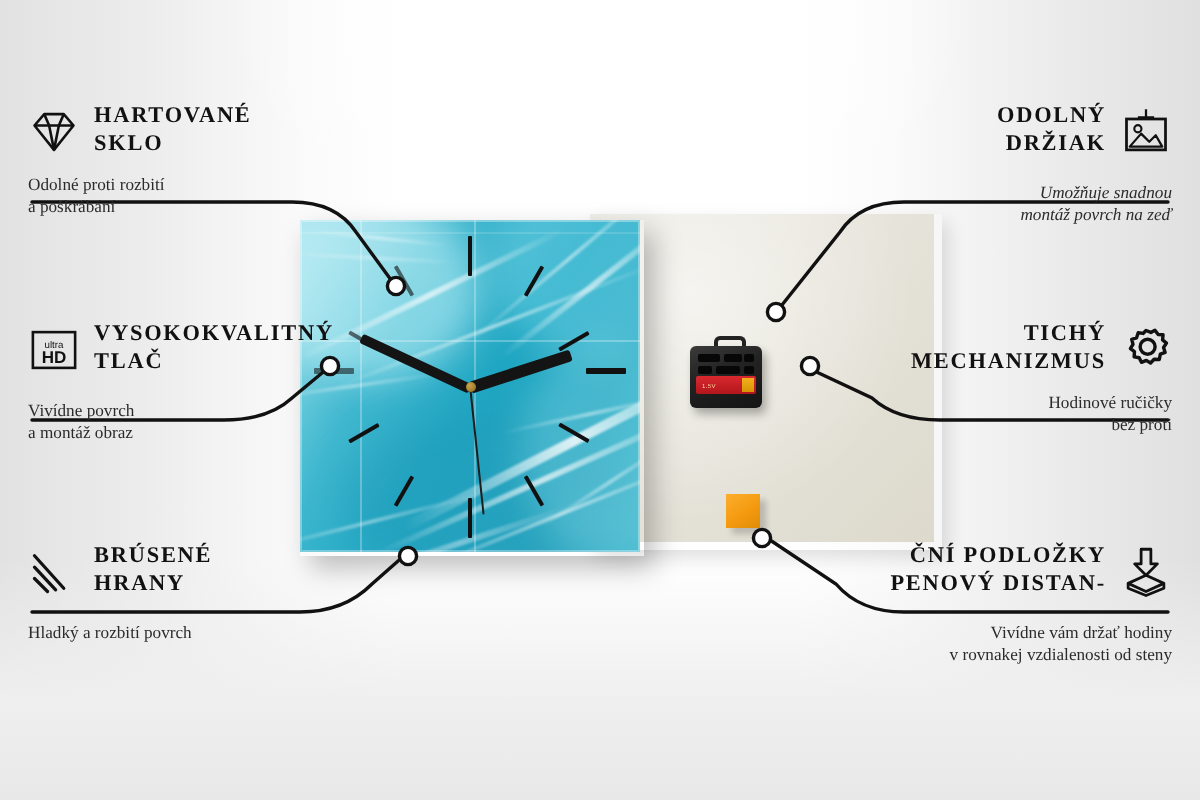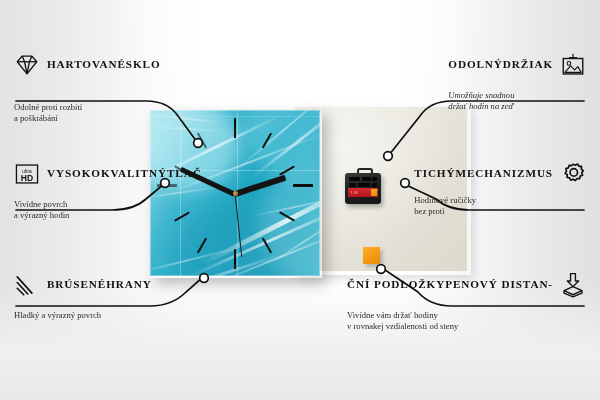--- a/index.html
+++ b/index.html
@@ -31,25 +31,25 @@
     font-weight:bold;font-size:11.2px;letter-spacing:.9px;
     color:#111;line-height:13.5px;text-transform:uppercase;
     white-space:nowrap;
   }
   .feat .sub{
     font-family:"Liberation Serif", serif;
     font-size:8.6px;line-height:10.8px;color:#2b2b2b;
     white-space:nowrap;
   }
   .feat.left .ttl,.feat.left .sub{text-align:left;}
-  .feat.right .ttl,.feat.right .sub{text-align:left;}
+  .feat.right .ttl,.feat.right .sub{text-align:right;}
   .headrow{display:flex;align-items:center;gap:7px;}
   .feat.right .headrow{justify-content:flex-end;}
   .ico{width:26px;height:26px;flex:0 0 26px;display:block;}
-  .txtcol{display:flex;}
+  .txtcol{display:flex;flex-direction:column;}
 
   
   .panel{
     position:absolute;left:295px;top:107px;width:172px;height:164px;
     background:linear-gradient(135deg,#eceae2 0%,#e6e4da 45%,#ddd9cd 100%);
   }
   .panel:after{content:"";position:absolute;left:0;top:0;width:100%;height:100%;
     background:radial-gradient(ellipse at 30% 25%,rgba(255,255,255,.55) 0%,rgba(255,255,255,0) 65%);}
   .panel-sh{position:absolute;left:295px;top:107px;width:176px;height:168px;
     box-shadow:3px 4px 9px rgba(0,0,0,.13);}
@@ -212,81 +212,81 @@
           <path d="M4 12 L28 12"></path>
             <path d="M10 5 L13 12 L16 27"></path>
             <path d="M22 5 L19 12 L16 27"></path>
         </g>
       </svg>
       <div class="txtcol">
         <div class="ttl">HARTOVANÉ</div>
         <div class="ttl">SKLO</div>
       </div>
     </div>
-    <div style="margin-top:24px;">
+    <div style="margin-top:8px;">
       <div class="sub">Odolné proti rozbití</div>
       <div class="sub">a poškrábání</div>
     </div>
   </div>
 
   <div class="feat left" style="left:14px;top:161px;">
     <div class="headrow">
       <svg class="ico" viewBox="0 0 32 32">
         <rect x="3" y="5" width="26" height="22" fill="none" stroke="#111" stroke-width="1.6"></rect>
         <text x="16" y="14.5" font-family="Liberation Sans, sans-serif" font-size="6" text-anchor="middle" fill="#111">ultra</text>
         <text x="16" y="24" font-family="Liberation Sans, sans-serif" font-size="10.5" font-weight="bold" text-anchor="middle" fill="#111">HD</text>
       </svg>
       <div class="txtcol">
         <div class="ttl">VYSOKOKVALITNÝ</div>
         <div class="ttl">TLAČ</div>
       </div>
     </div>
     <div style="margin-top:12px;">
       <div class="sub">Vivídne povrch</div>
-      <div class="sub">a výrazný hodin</div>
+      <div class="sub">a montáž obraz</div>
     </div>
   </div>
 
   <div class="feat left" style="left:14px;top:272px;">
     <div class="headrow">
       <svg class="ico" viewBox="0 0 32 32">
         <g stroke="#111" stroke-width="2" stroke-linecap="round">
           <path d="M4 6 L22 26"></path>
             <path d="M4 13 L17 27"></path>
             <path d="M4 20 L12 28"></path>
         </g>
       </svg>
       <div class="txtcol">
         <div class="ttl">BRÚSENÉ</div>
         <div class="ttl">HRANY</div>
       </div>
     </div>
     <div style="margin-top:12px;">
-      <div class="sub">Hladký a výrazný povrch</div>
+      <div class="sub">Hladký a rozbití povrch</div>
       <div class="sub"></div>
     </div>
   </div>
 
   <div class="feat right" style="right:14px;top:52px;">
     <div class="headrow">
       <div class="txtcol">
         <div class="ttl">ODOLNÝ</div>
         <div class="ttl">DRŽIAK</div>
       </div>
       <svg class="ico" viewBox="0 0 32 32">
         <path d="M16 2 L16 7" stroke="#111" stroke-width="1.4"></path>
         <path d="M11 7 L21 7" stroke="#111" stroke-width="1.4"></path>
         <rect x="4" y="8" width="24" height="19" fill="none" stroke="#111" stroke-width="1.7"></rect>
         <circle cx="11" cy="14" r="2.2" fill="none" stroke="#111" stroke-width="1.3"></circle>
         <path d="M6 25 L13 17 L18 22 L22 18 L26 25 Z" fill="none" stroke="#111" stroke-width="1.4" stroke-linejoin="round"></path>
       </svg>
     </div>
     <div style="margin-top:12px;font-style:italic;">
       <div class="sub">Umožňuje snadnou</div>
-      <div class="sub">držať hodin na zeď</div>
+      <div class="sub">montáž povrch na zeď</div>
     </div>
   </div>
 
   <div class="feat right" style="right:14px;top:161px;">
     <div class="headrow">
       <div class="txtcol">
         <div class="ttl">TICHÝ</div>
         <div class="ttl">MECHANIZMUS</div>
       </div>
       <svg class="ico" viewBox="0 0 32 32">

